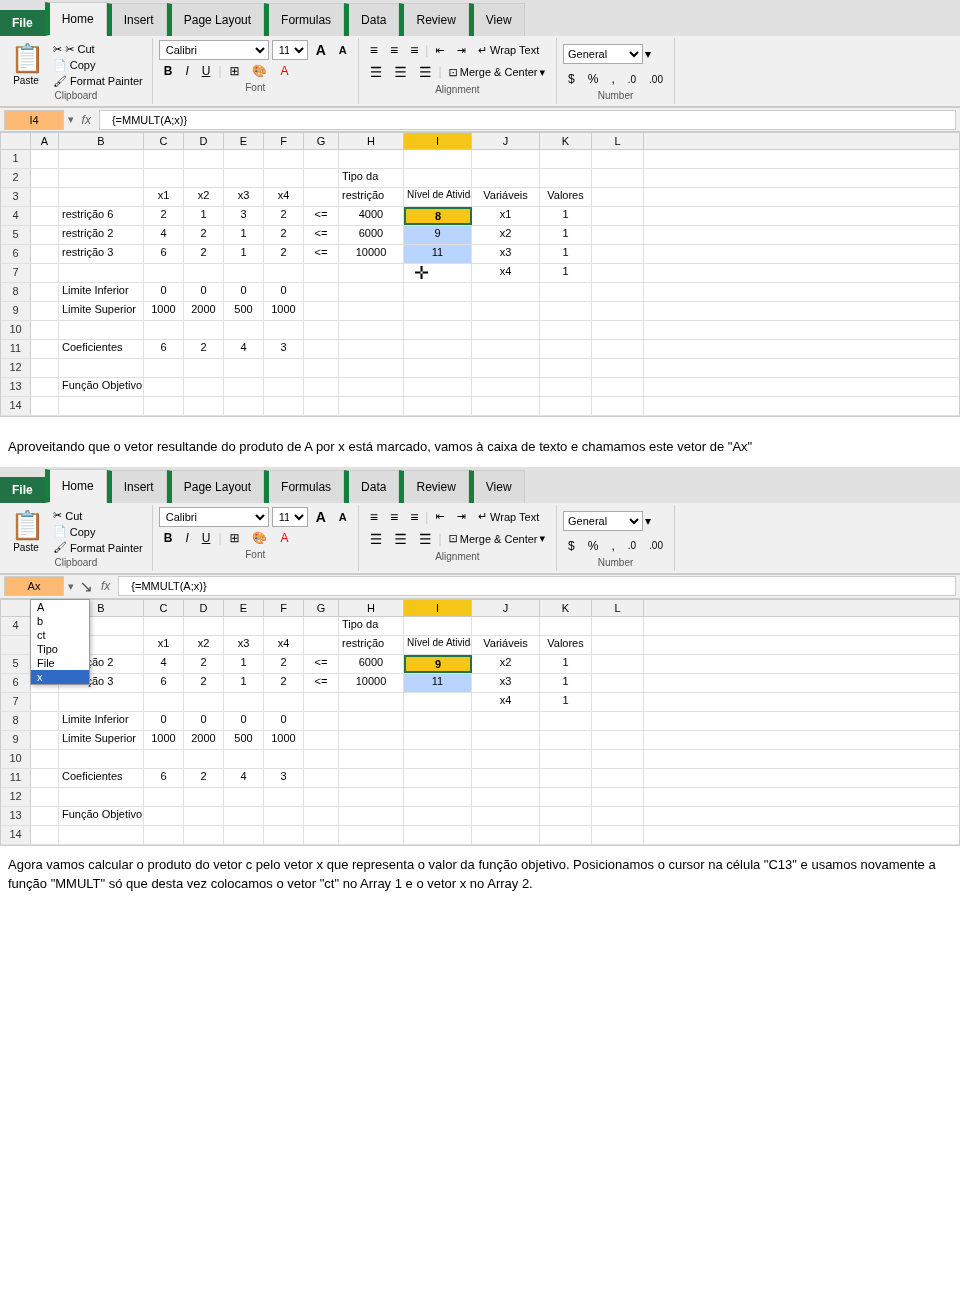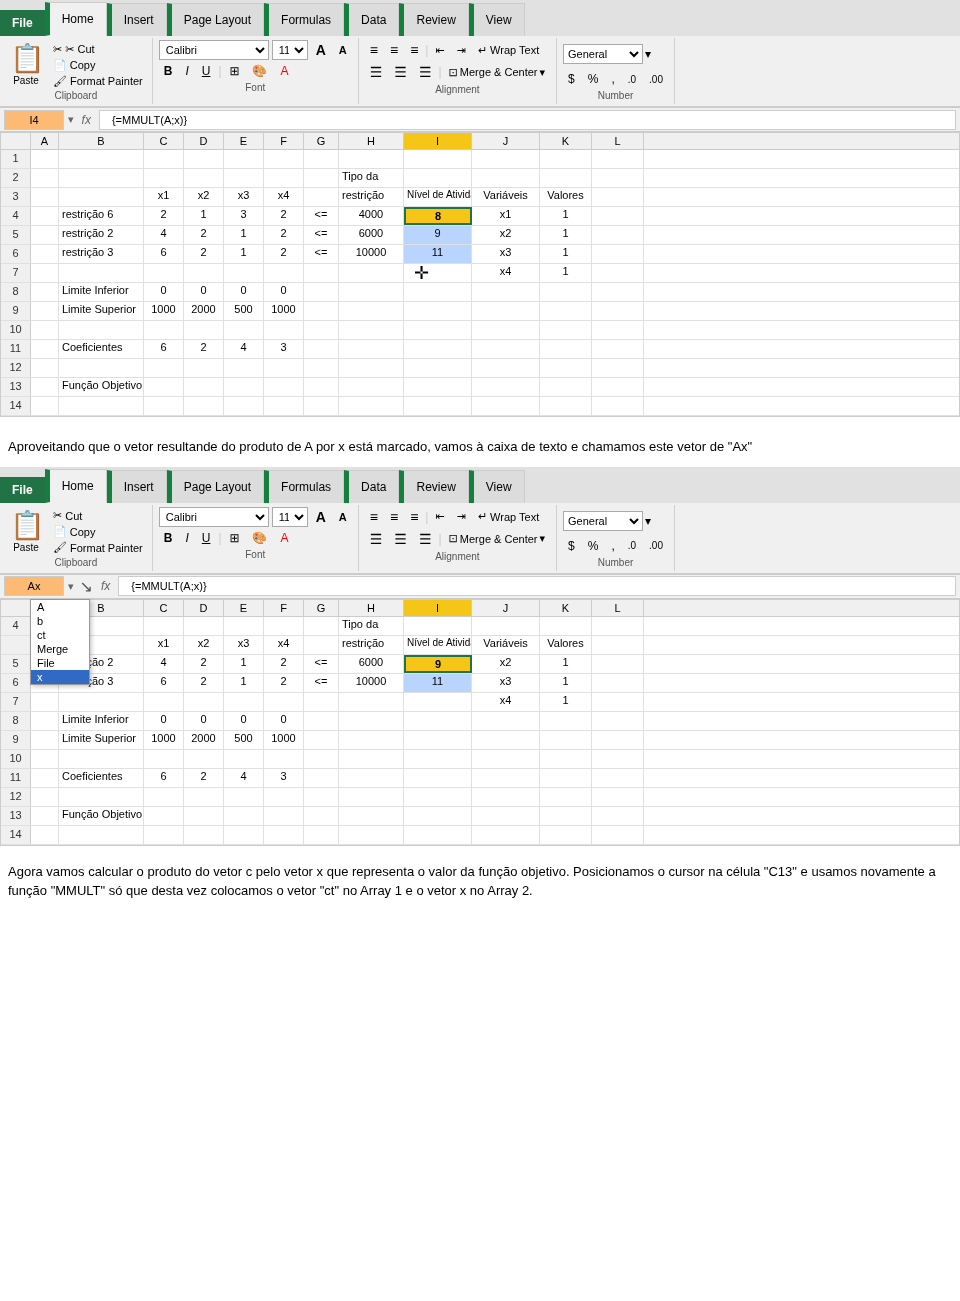--- a/index.html
+++ b/index.html
@@ -845,21 +845,21 @@
     <span class="formula-fx"><i>f</i>x</span>
     <input class="formula-input" type="text" value="{=MMULT(A;x)}" style="">
   </div>
 
   <div class="spreadsheet-wrapper">
 
     <div class="dropdown-autocomplete" style="left:30px; top:0px; width:55px;">
       <div class="dropdown-item">A</div>
       <div class="dropdown-item">b</div>
       <div class="dropdown-item">ct</div>
-      <div class="dropdown-item">Merge</div>
+      <div class="dropdown-item">Tipo</div>
       <div class="dropdown-item">File</div>
       <div class="dropdown-item highlighted">x</div>
     </div>
 
     <div class="spreadsheet-container">
 
       <div class="col-headers">
         <div class="row-num-header w-row"></div>
         <div class="col-header w-a">A</div>
         <div class="col-header w-b">B</div>
@@ -1053,15 +1053,15 @@
           <div class="cell w-h"></div>
           <div class="cell w-i"></div>
           <div class="cell w-j"></div>
           <div class="cell w-k"></div>
           <div class="cell w-l"></div>
       </div>
     </div>
   </div>
 </div>
 
-<div class="text-block" style="padding-top:16px;">
+<div class="text-block" style="padding-top:9px;">
   <span>Agora vamos calcular o produto do vetor c pelo vetor x que representa o valor da função objetivo. Posicionamos o cursor na célula  "C13" e usamos novamente a função "MMULT" só que desta  vez colocamos o vetor "ct" no Array 1 e o vetor x no Array 2.</span>
 </div>
 
 </body></html>

